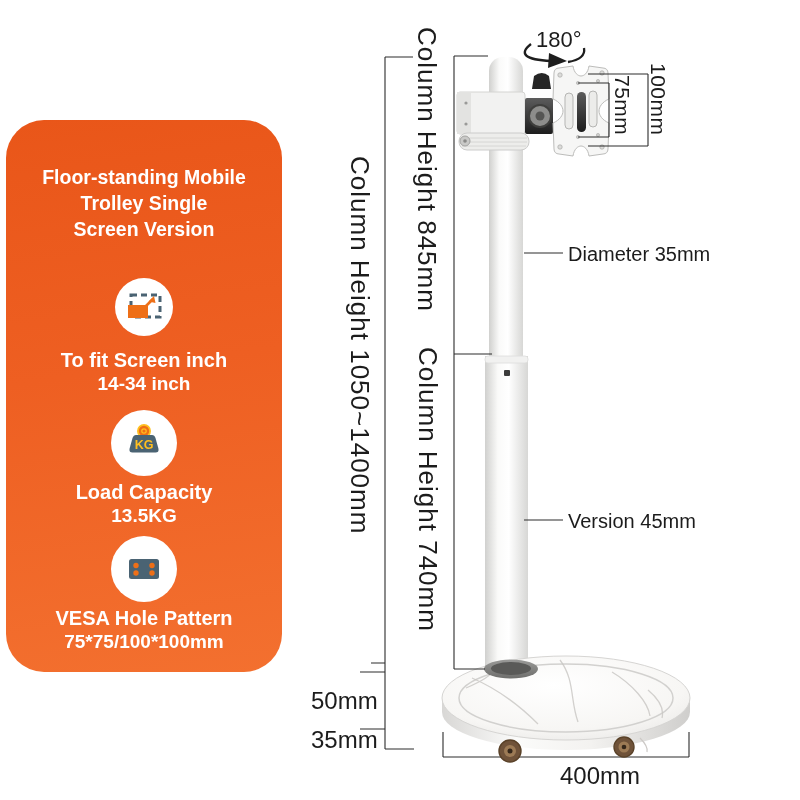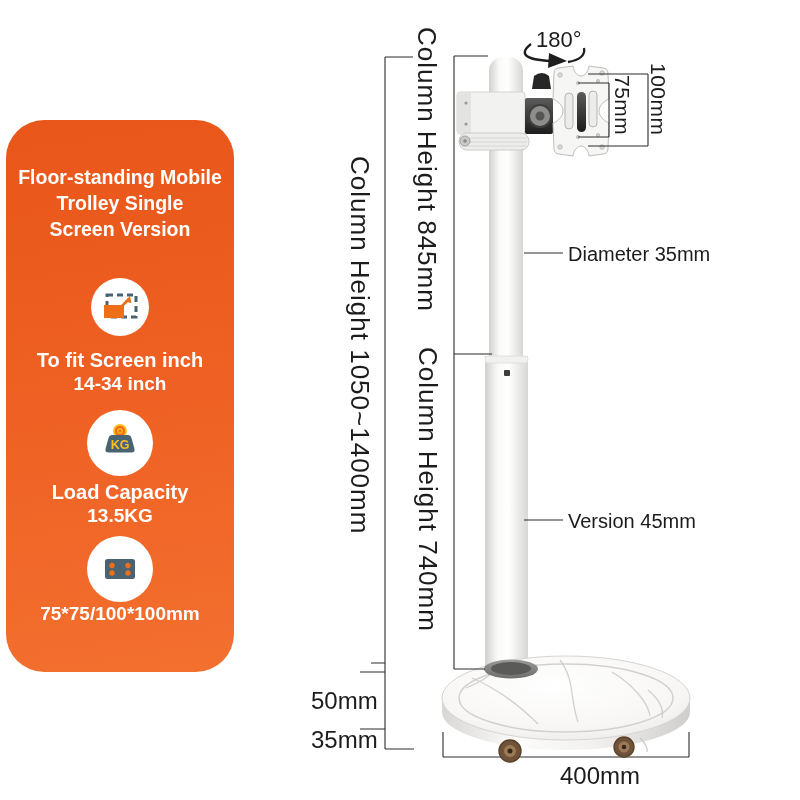--- a/index.html
+++ b/index.html
@@ -3,21 +3,21 @@
 <meta charset="utf-8">
 <style>
   html,body{margin:0;padding:0;}
   body{
     width:800px;height:800px;position:relative;overflow:hidden;
     background:#ffffff;
     font-family:"Liberation Sans", sans-serif;
   }
   
   .panel{
-    position:absolute;left:6px;top:120px;width:228px;height:552px;
+    position:absolute;left:6px;top:120px;width:276px;height:552px;
     border-radius:38px;
     background:linear-gradient(172deg,#e95619 0%,#ee5f22 45%,#f3702f 100%);
     display:flex;flex-direction:column;align-items:center;
     color:#ffffff;text-align:center;
   }
   .panel-title{margin-top:44px;font-size:19.5px;font-weight:bold;line-height:26px;}
   .icon-circle{background:#ffffff;border-radius:50%;display:flex;align-items:center;justify-content:center;}
   .ic1{width:58px;height:58px;margin-top:36px;}
   .ic2{width:66px;height:66px;margin-top:14px;}
   .ic3{width:66px;height:66px;margin-top:8px;}
@@ -211,14 +211,15 @@
 
   <div class="icon-circle ic3">
     <svg width="44" height="44" viewBox="0 0 44 44">
       <rect x="7" y="12" width="30" height="20" rx="2.5" fill="#4a6373"></rect>
       <circle cx="14" cy="18.5" r="2.7" fill="#ee6f17"></circle>
       <circle cx="30" cy="18.5" r="2.7" fill="#ee6f17"></circle>
       <circle cx="14" cy="26" r="2.7" fill="#ee6f17"></circle>
       <circle cx="30" cy="26" r="2.7" fill="#ee6f17"></circle>
     </svg>
   </div>
+  <div class="feat-heading fh3">VESA Hole Pattern</div>
   <div class="feat-value">75*75/100*100mm</div>
 </div>
 
 </body></html>

